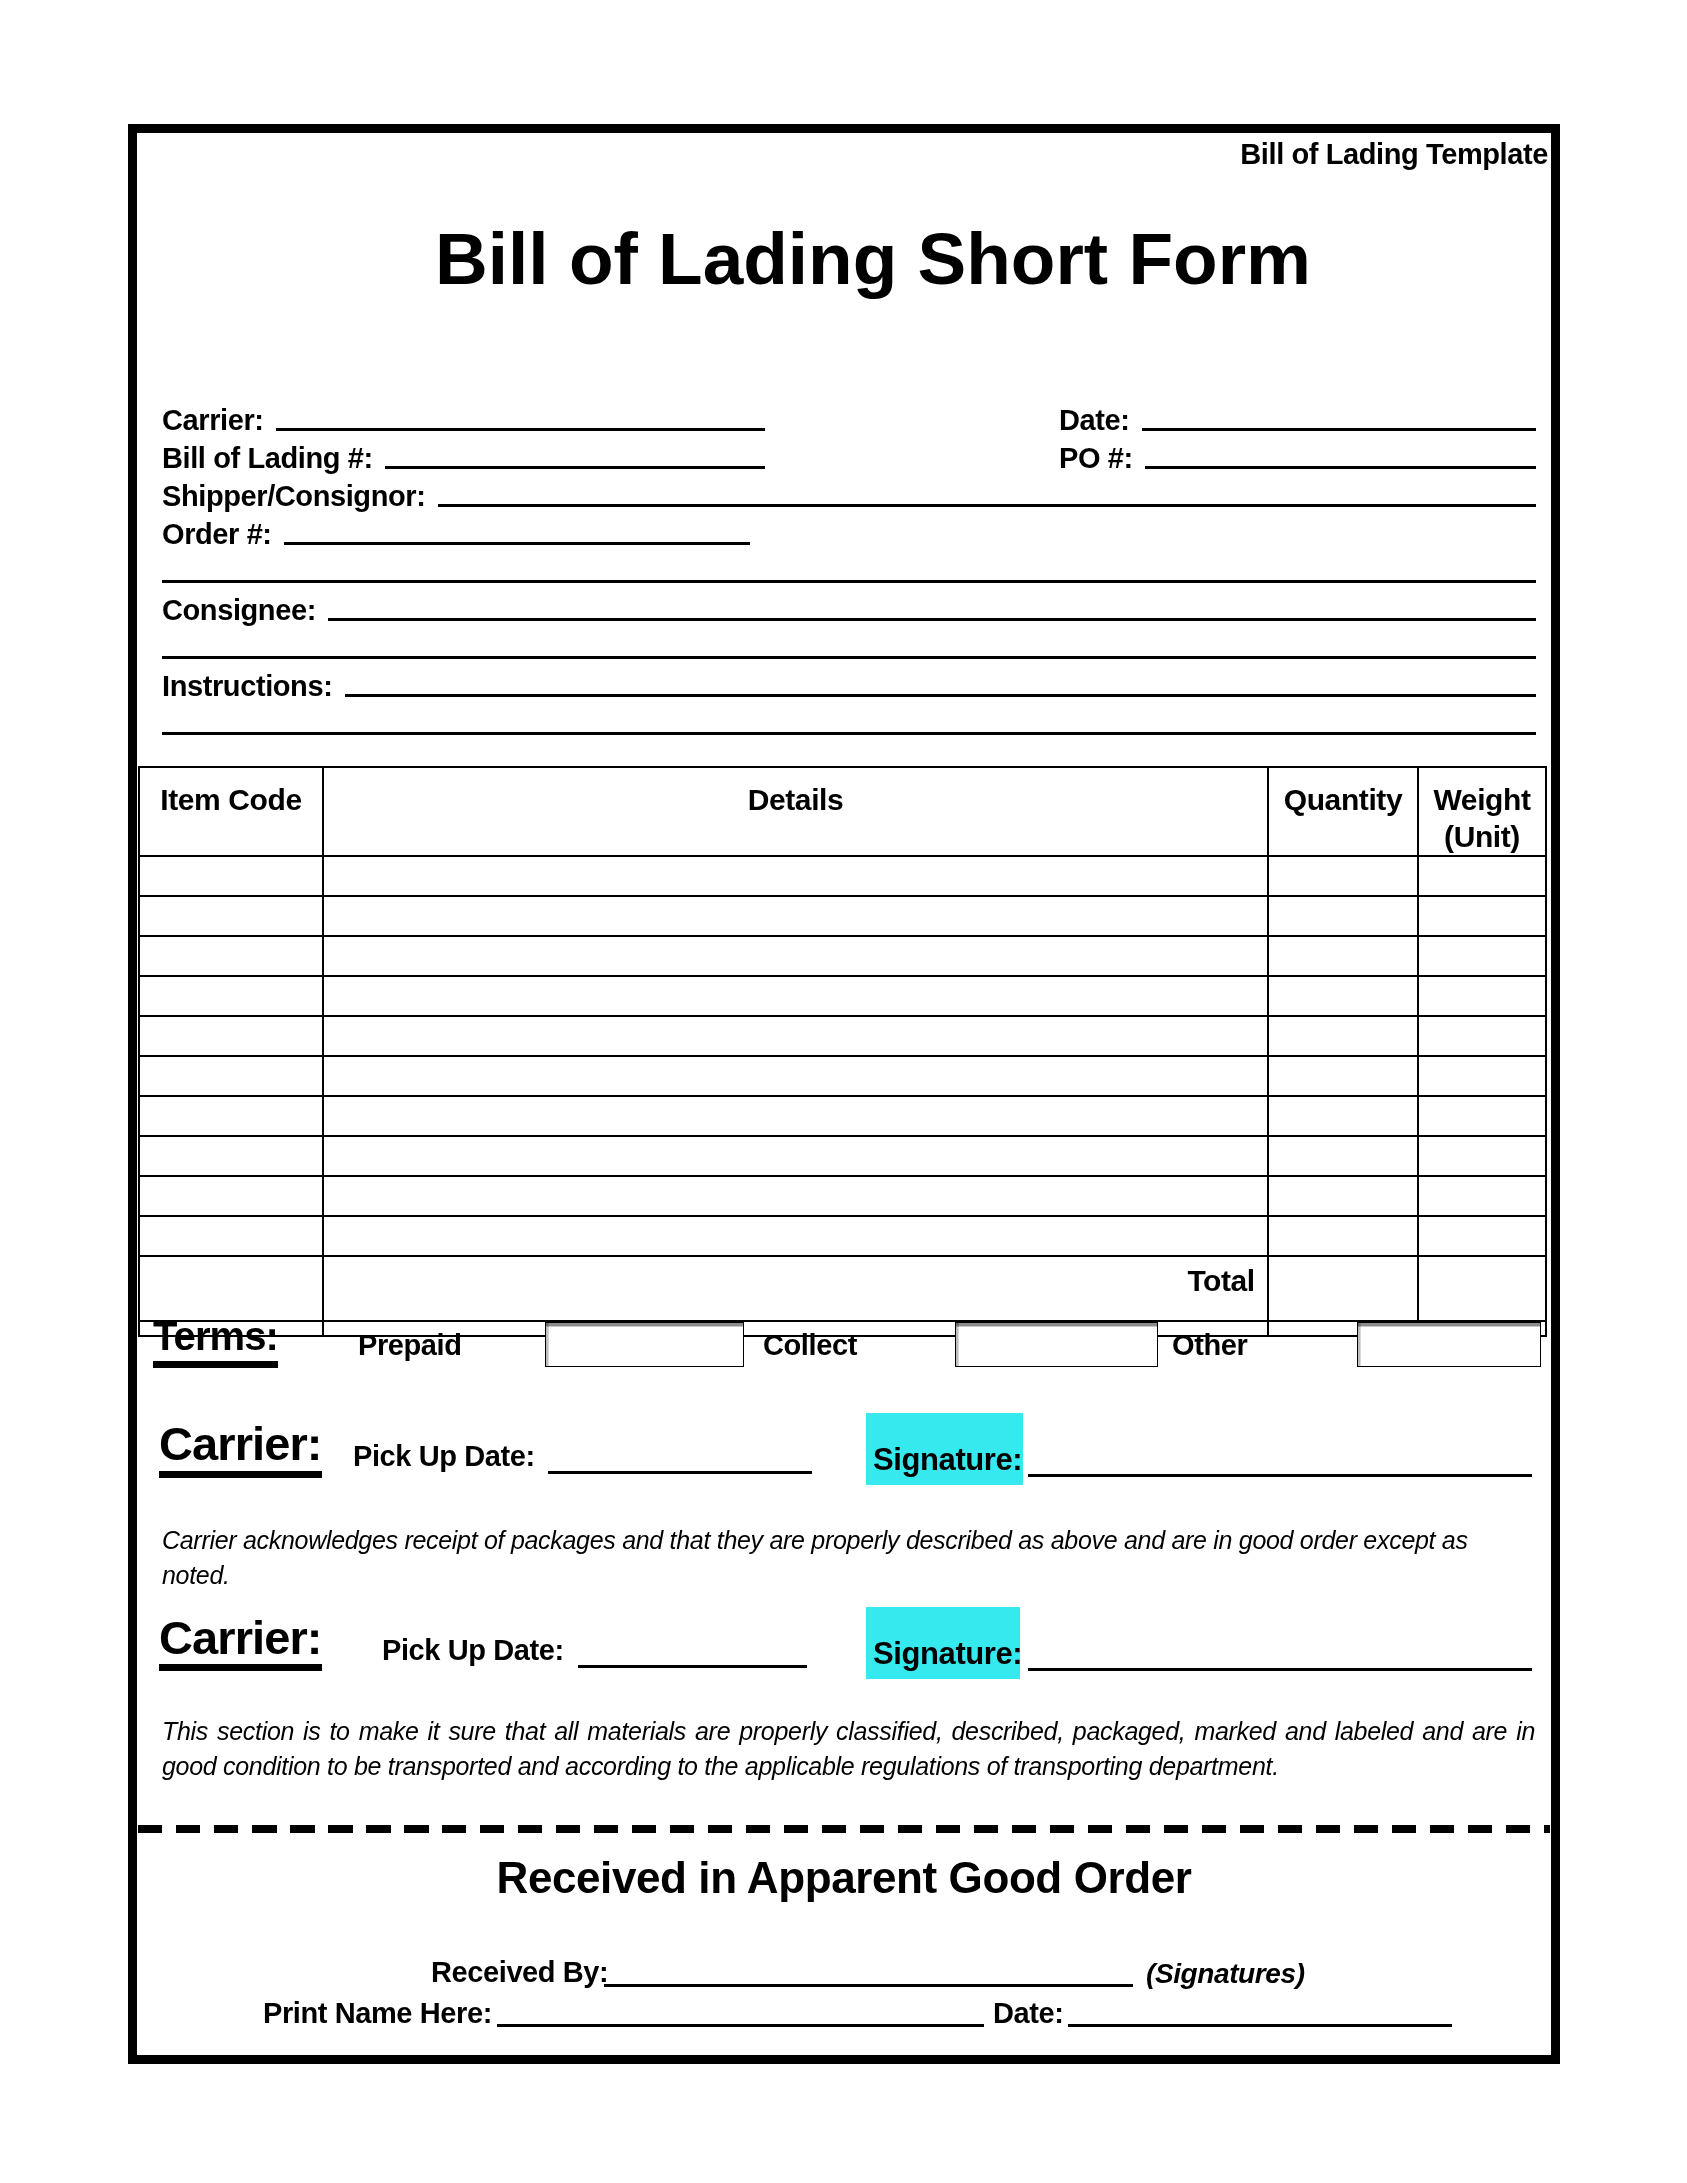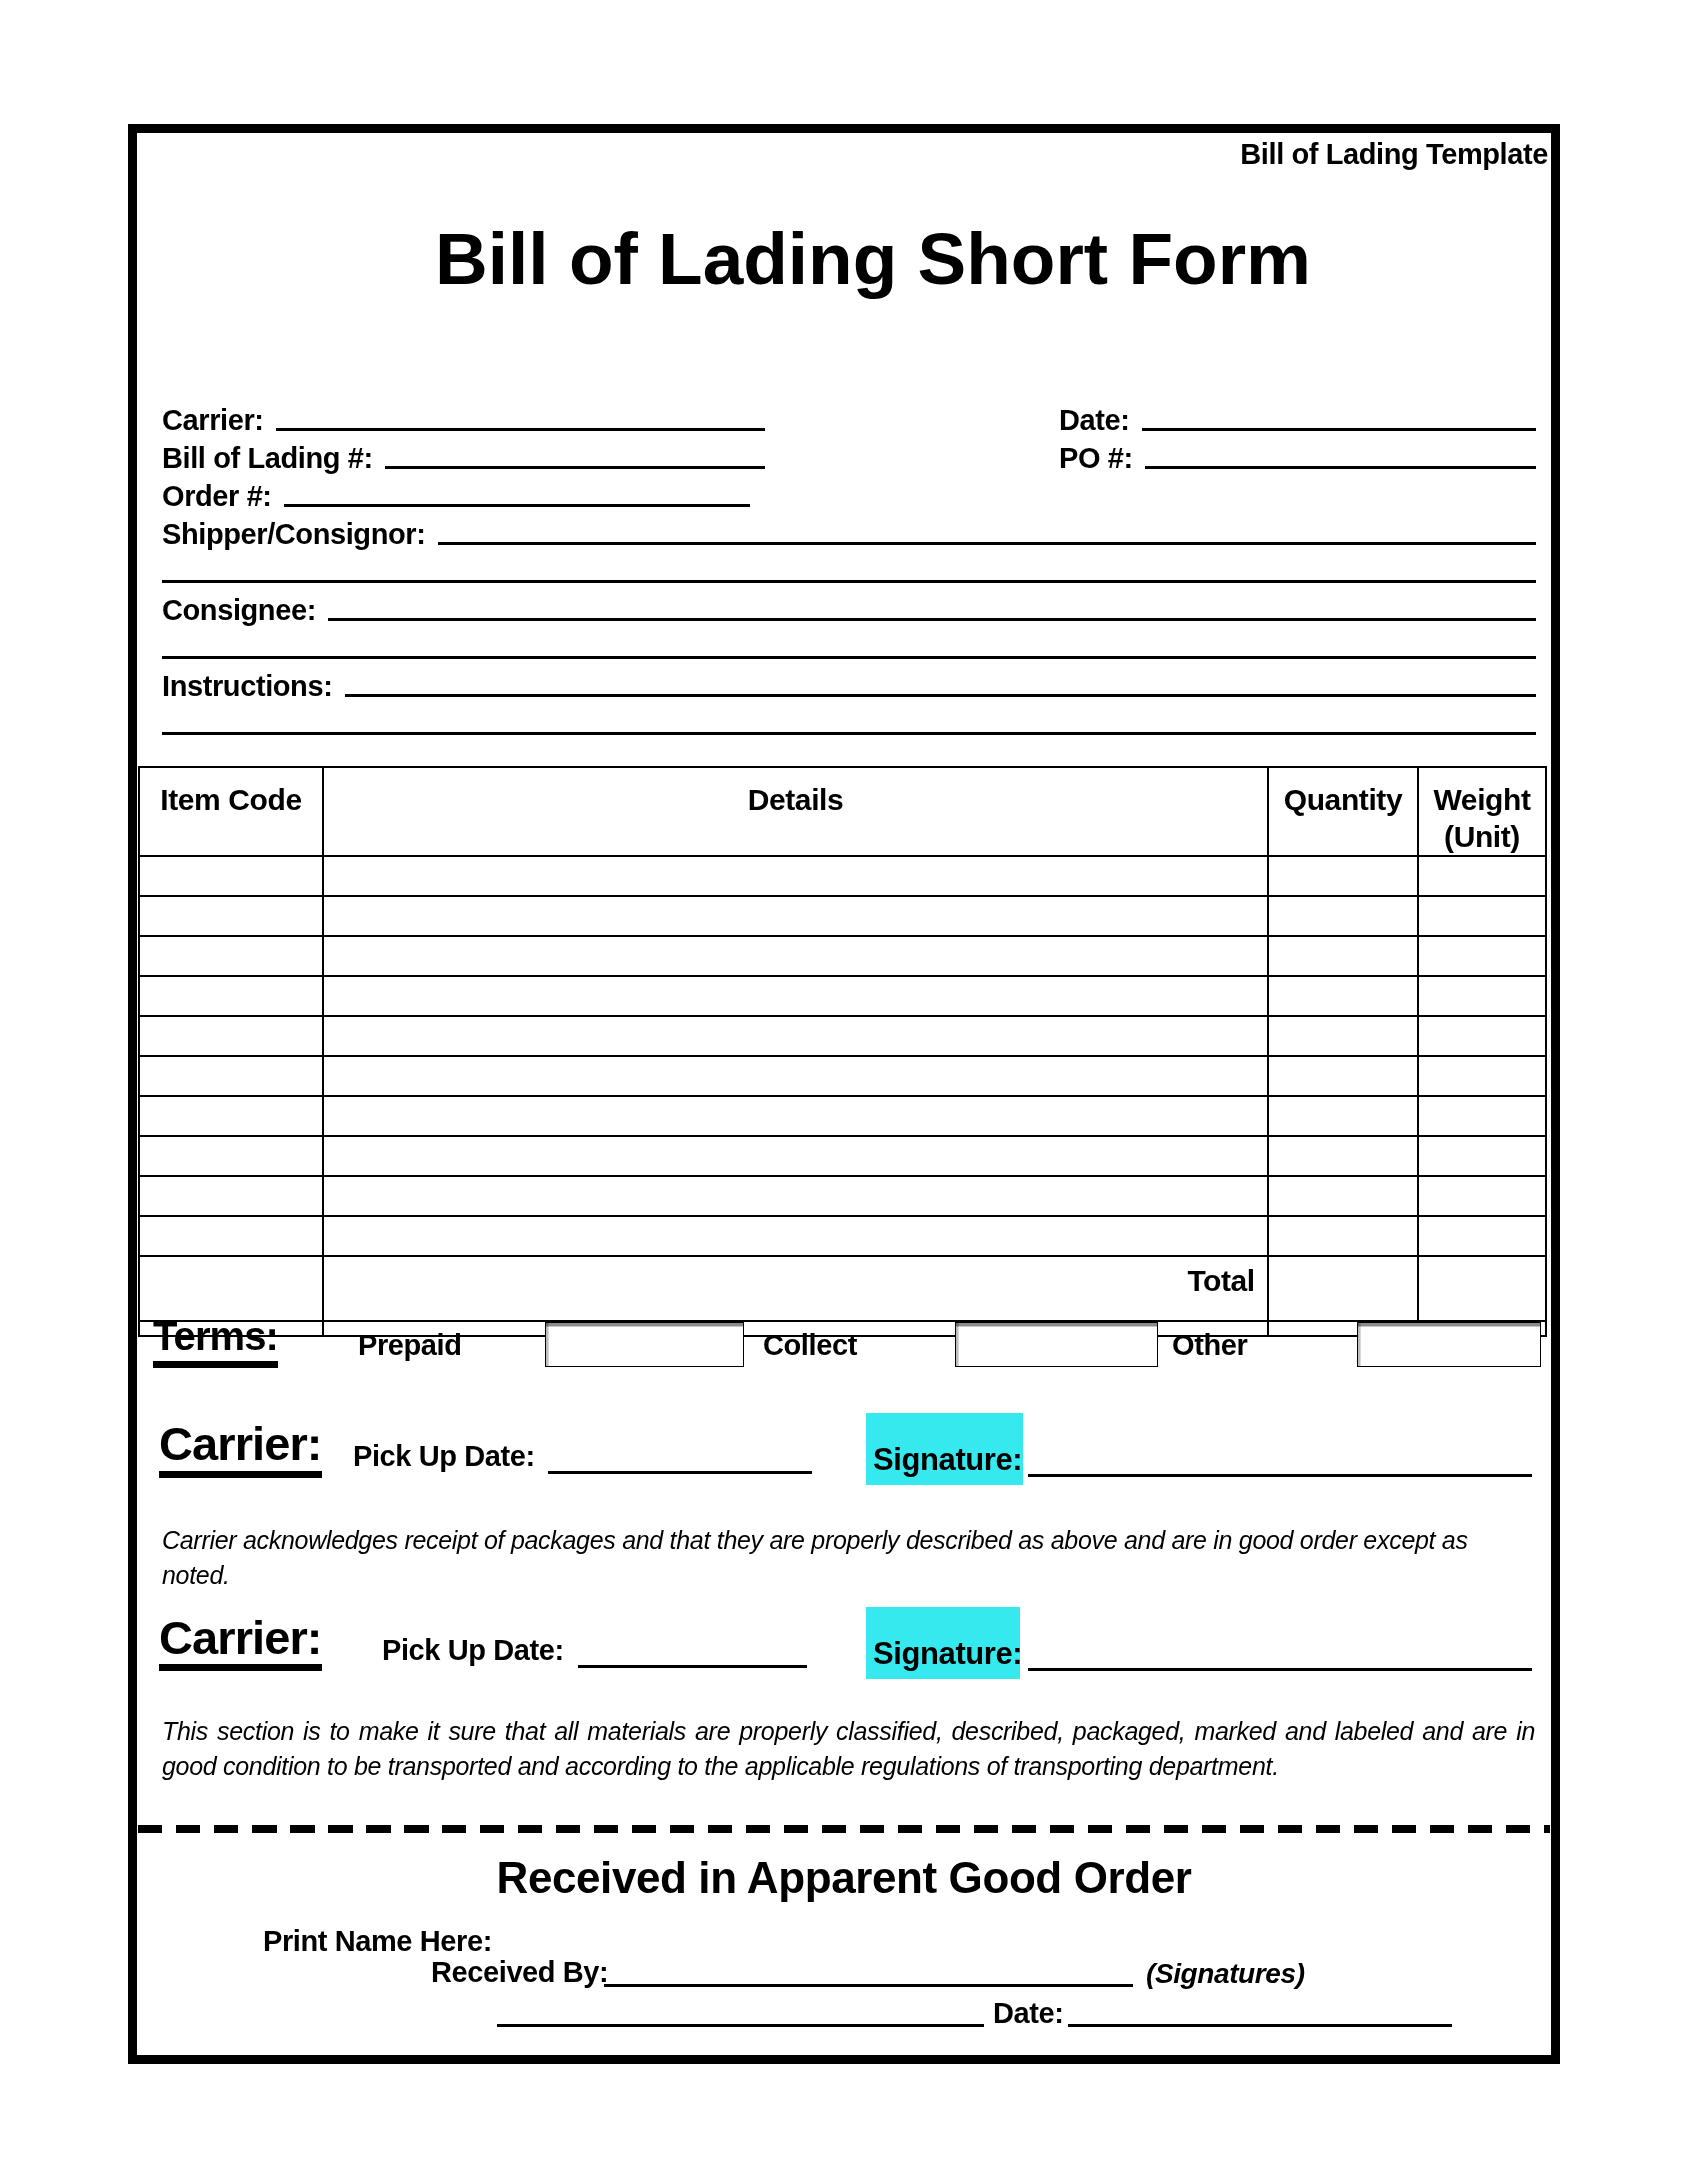--- a/index.html
+++ b/index.html
@@ -146,21 +146,21 @@
     position:absolute;left:128px;top:1853px;width:1432px;
     text-align:center;font-size:44px;font-weight:bold;letter-spacing:-0.4px;
   }
   .rcv-label{
     position:absolute;font-size:29px;font-weight:bold;letter-spacing:-0.4px;white-space:nowrap;
   }
   .rcv-line{position:absolute;border-bottom:3.5px solid #000;height:1.7px;}
   .lbl-received-by{left:431px;top:1956px;}
   .line-received-by{left:604px;top:1982px;width:529px;}
   .lbl-signatures{left:1146px;top:1958px;font-style:italic;font-size:28px;}
-  .lbl-print-name{left:263px;top:1925px;}
+  .lbl-print-name{left:263px;top:1997px;}
   .line-print-name{left:497px;top:2022px;width:487px;}
   .lbl-date2{left:993px;top:1997px;}
   .line-date2{left:1068px;top:2022px;width:384px;}
 </style>
 </head>
 <body>
 
 <div class="page">
   <div class="border-box"></div>
 
@@ -182,28 +182,28 @@
       <div class="fcell cell-l">
         <span class="flabel">Bill of Lading #:</span>
         <span class="fline"></span>
       </div>
       <div class="fcell cell-gap">
         <span class="flabel">PO #:</span>
         <span class="fline"></span>
       </div>
     </div>
     <div class="frow">
+      <span class="flabel">Shipper/Consignor:</span>
+      <span class="fline"></span>
+    </div>
+    <div class="frow">
       <div class="fcell cell-order">
         <span class="flabel">Order #:</span>
         <span class="fline"></span>
       </div>
-    </div>
-    <div class="frow">
-      <span class="flabel">Shipper/Consignor:</span>
-      <span class="fline"></span>
     </div>
     <div class="frow">
       <span class="fullline"></span>
     </div>
     <div class="frow">
       <span class="flabel">Consignee:</span>
       <span class="fline"></span>
     </div>
     <div class="frow">
       <span class="fullline"></span>

